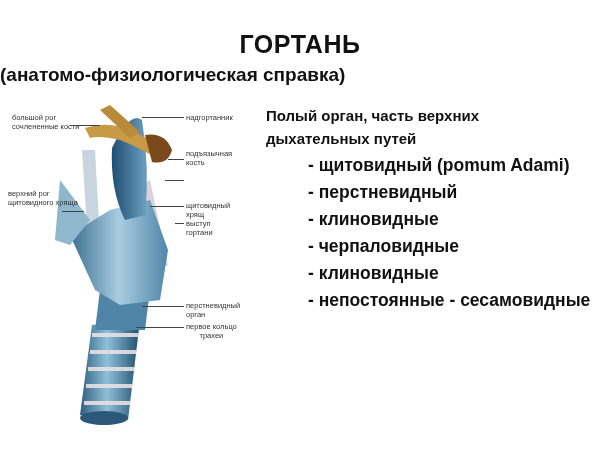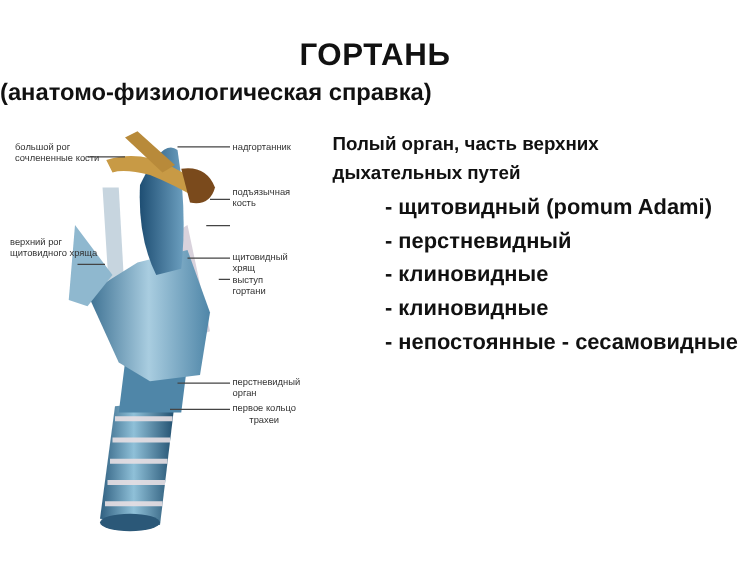--- a/index.html
+++ b/index.html
@@ -92,15 +92,16 @@
   <div class="lbl" style="left:186px;top:227px;text-align:center;">первое кольцо
 трахеи</div>
 </div>
 
 <div class="text-block">
   <div class="para">Полый орган, часть верхних
 дыхательных путей</div>
   <div class="item">- щитовидный (pomum Adami)</div>
   <div class="item">- перстневидный</div>
   <div class="item">- клиновидные</div>
+  <div class="item">- черпаловидные</div>
   <div class="item">- клиновидные</div>
   <div class="item">- непостоянные - сесамовидные</div>
 </div>
 
 </body></html>

